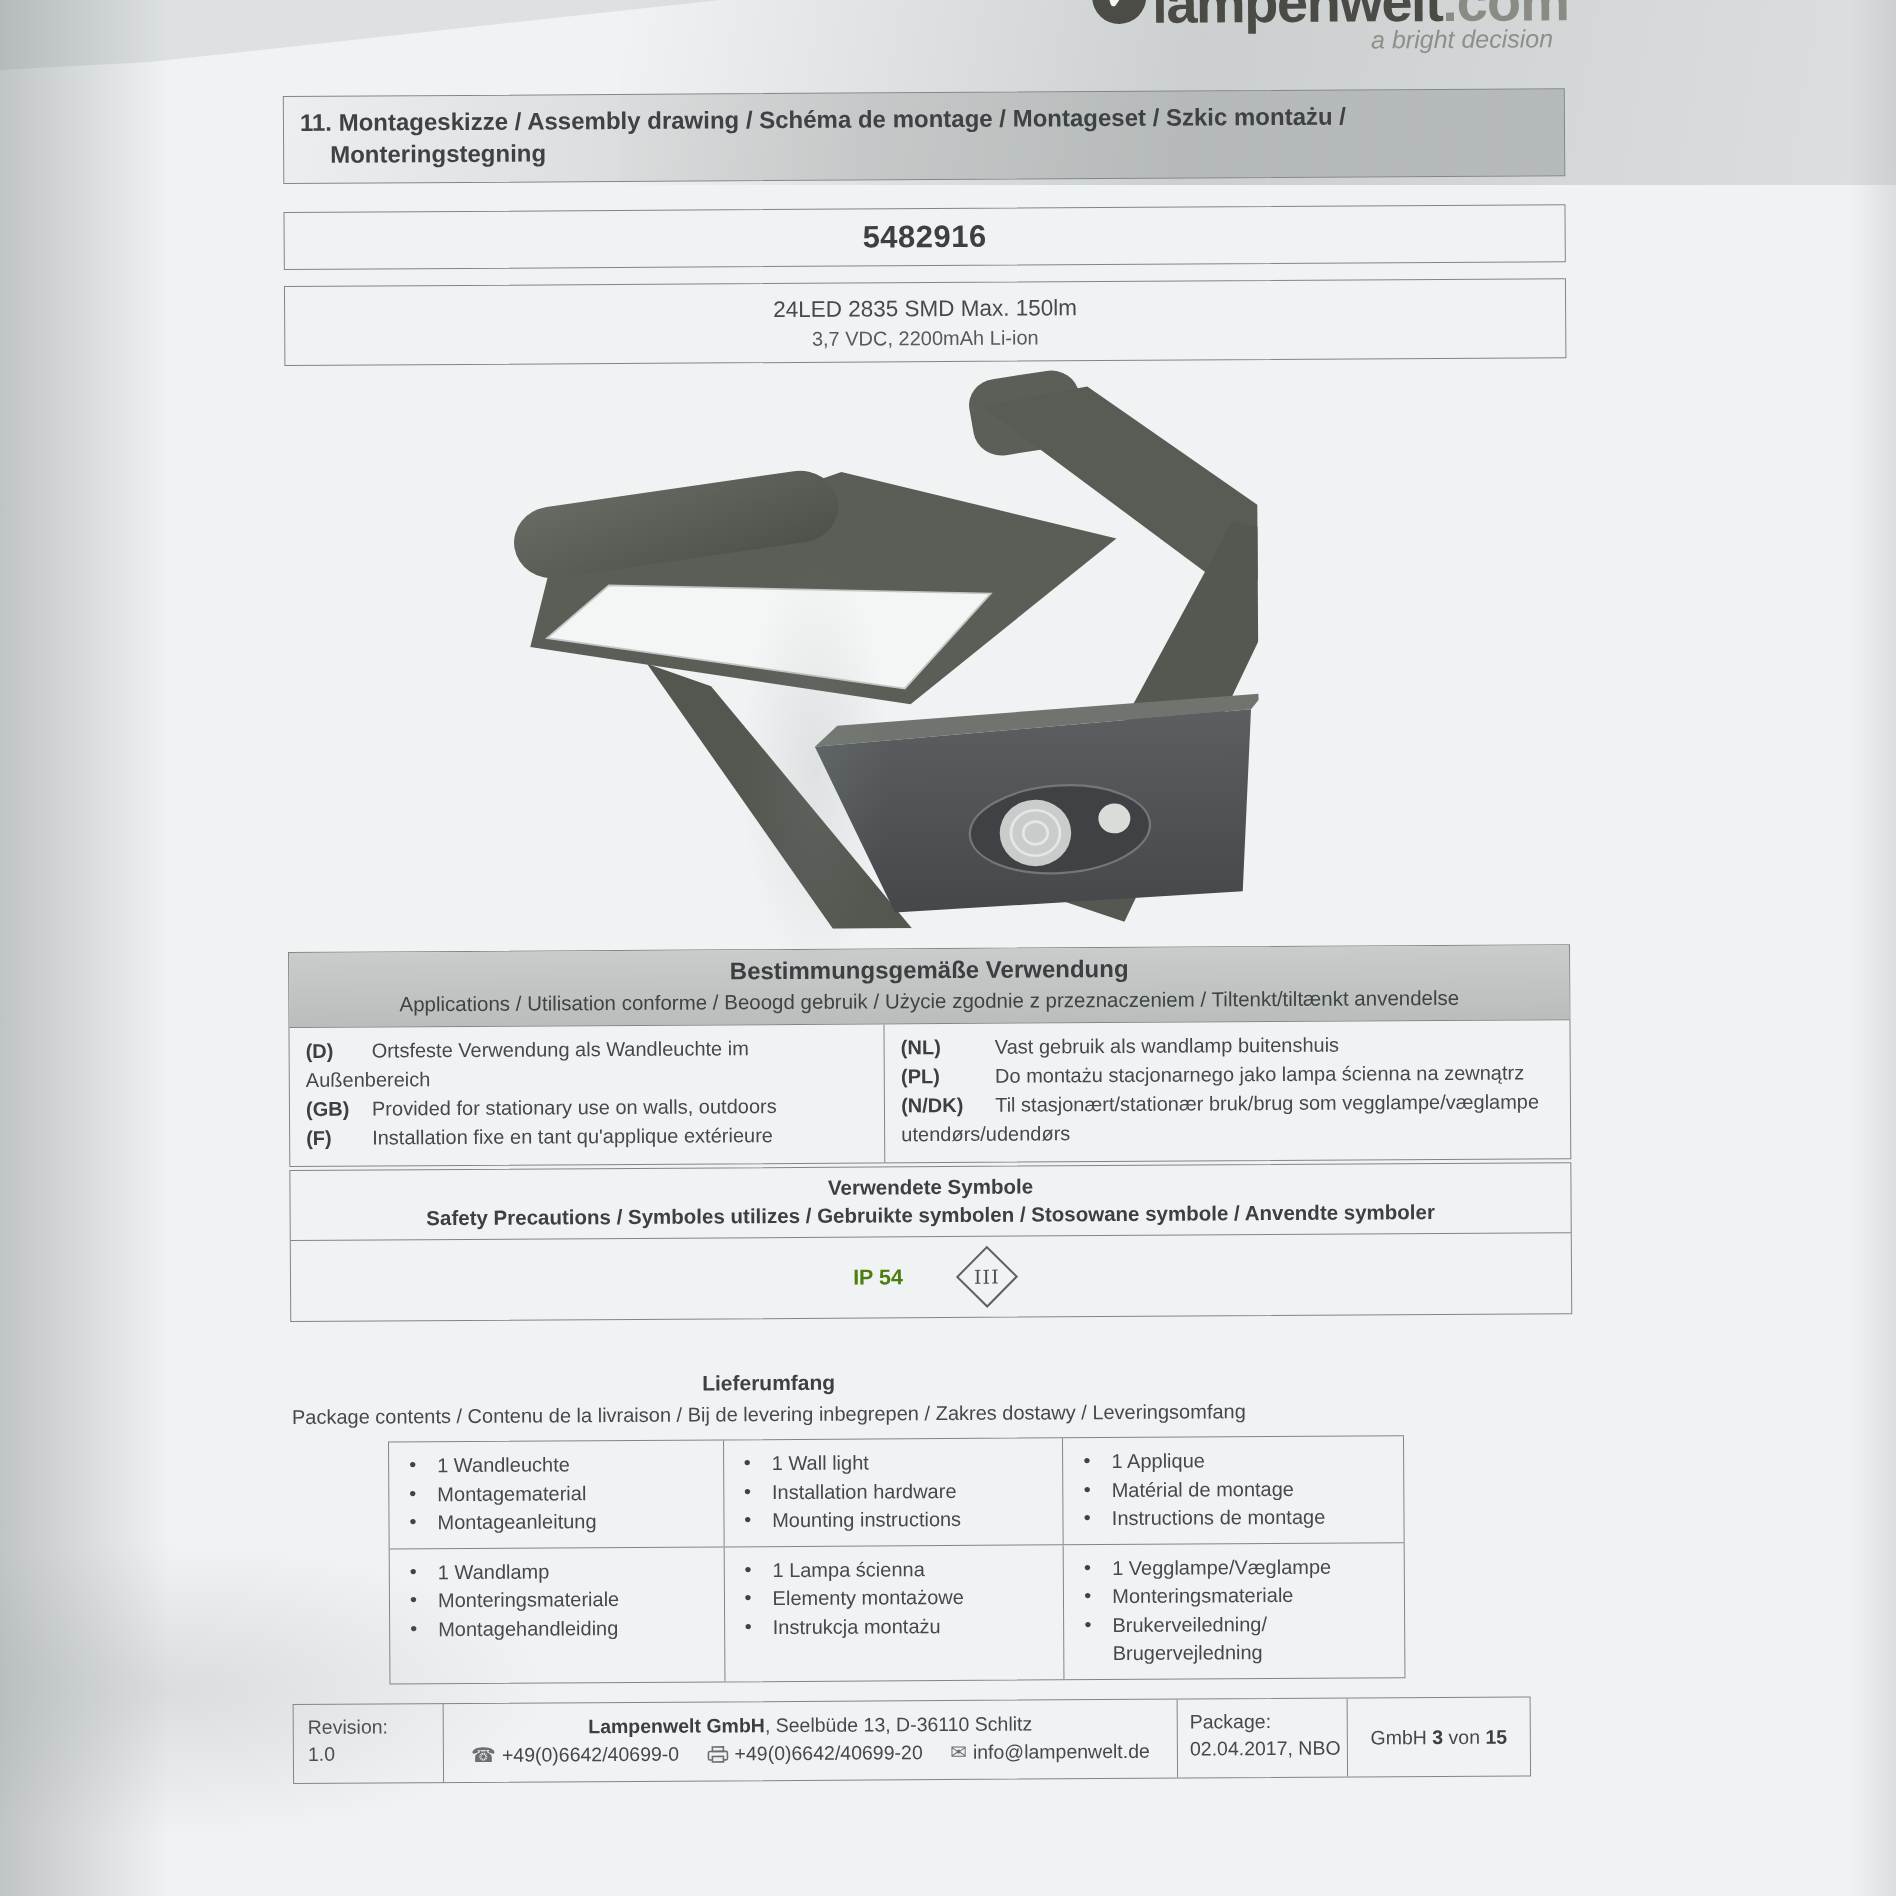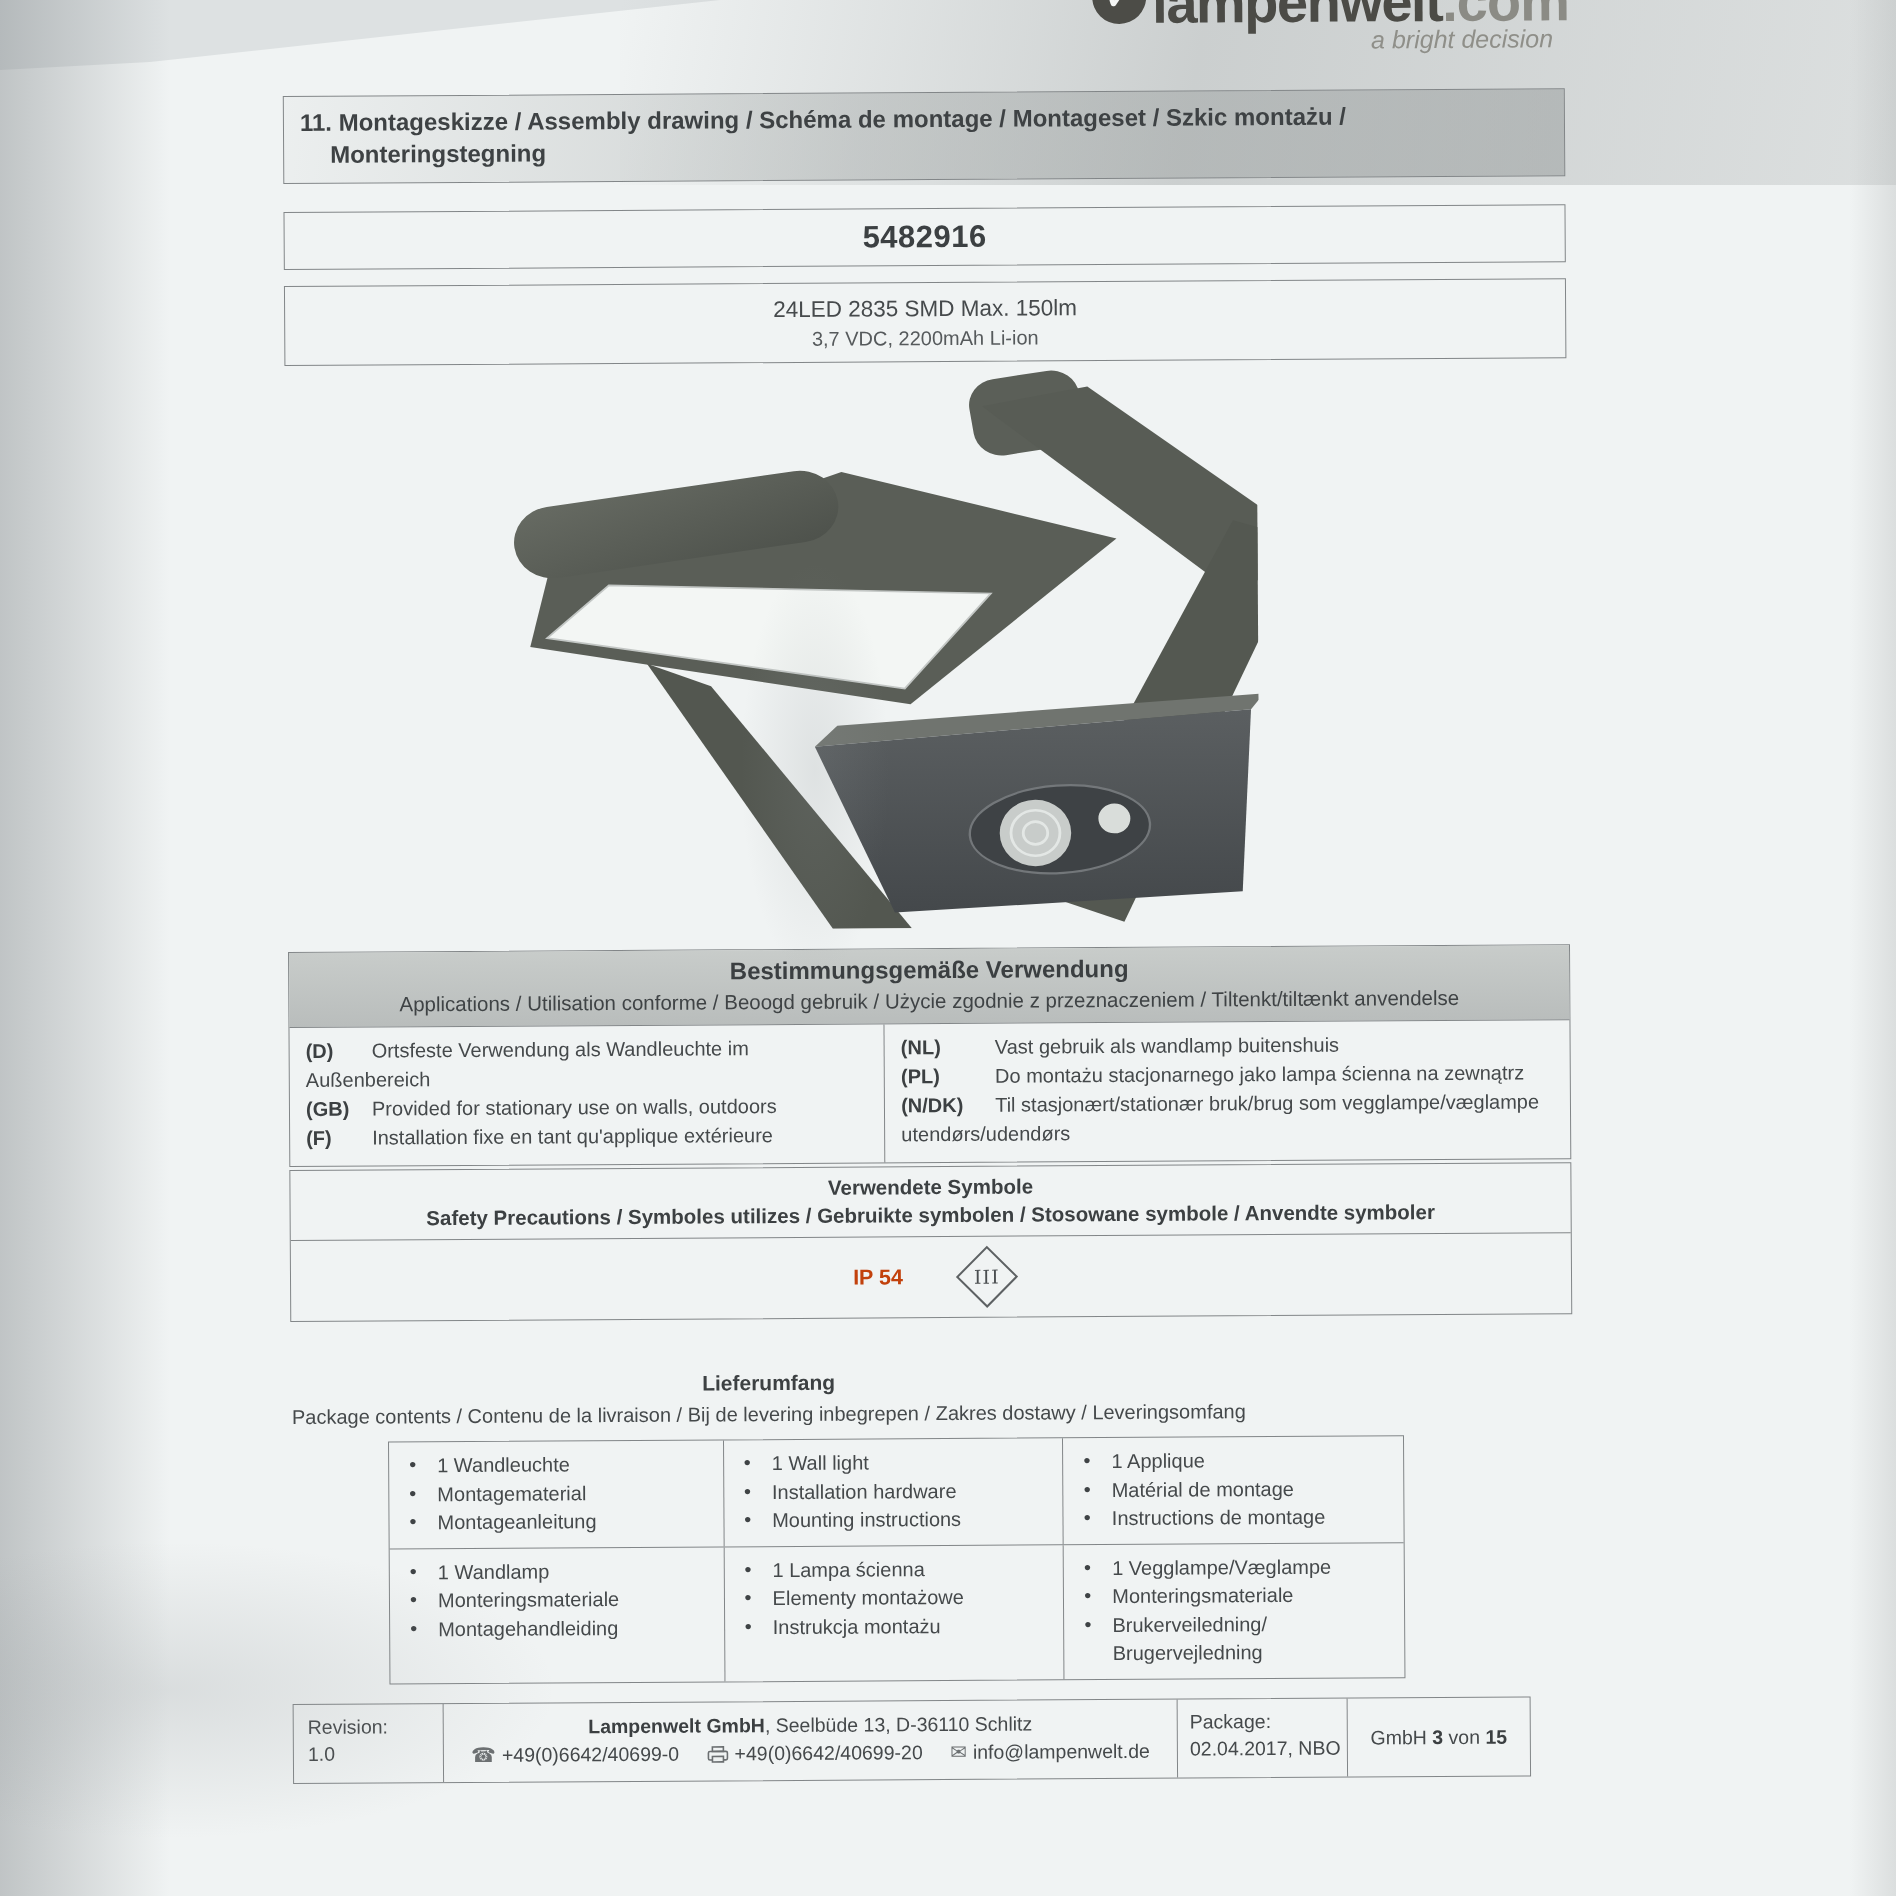--- a/index.html
+++ b/index.html
@@ -68,21 +68,21 @@
   .use-code{font-weight:bold;display:inline-block;color:#3c4042;}
   .use-col-l .use-code{width:66px;}
   .use-col-r .use-code{width:94px;}
 
   
   .symbox{left:288px;top:1166px;width:1282px;}
   .sym-head{text-align:center;padding:6px 8px 8px;border-bottom:1.5px solid #828688;}
   .sym-title{font-size:20.5px;font-weight:bold;color:#3c4042;line-height:27px;}
   .sym-sub{font-size:20.5px;font-weight:bold;color:#3c4042;line-height:27px;margin-top:1px;}
   .sym-body{height:80px;display:flex;align-items:center;justify-content:center;gap:62px;}
-  .ip-rating{font-size:21.5px;font-weight:bold;color:#c2410c;}
+  .ip-rating{font-size:21.5px;font-weight:bold;color:#4d7c0f;}
   .diamond{width:40px;height:40px;border:2.5px solid #5d6163;transform:rotate(45deg);
     display:flex;align-items:center;justify-content:center;}
   .diamond span{transform:rotate(-45deg);font-family:"DejaVu Serif",serif;font-size:19px;color:#4a4e50;letter-spacing:1px;}
 
   
   .liefer{position:absolute;left:256px;top:1368px;width:1020px;text-align:center;}
   .liefer-title{font-size:21px;font-weight:bold;color:#3d4143;line-height:27px;}
   .liefer-sub{font-size:20px;color:#45494b;line-height:27px;margin-top:5px;}
 
   .pkg{left:385px;top:1438px;width:1016px;}

